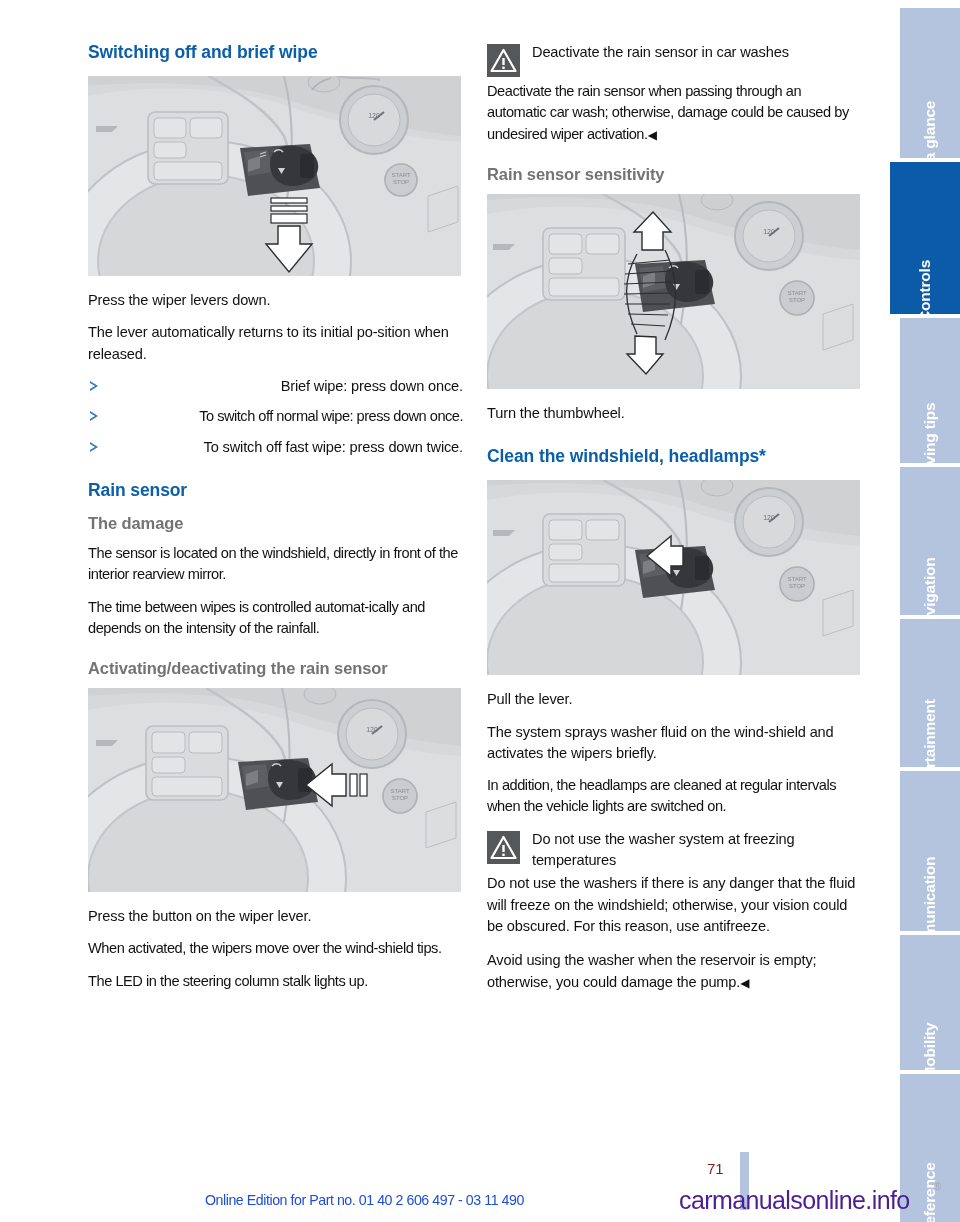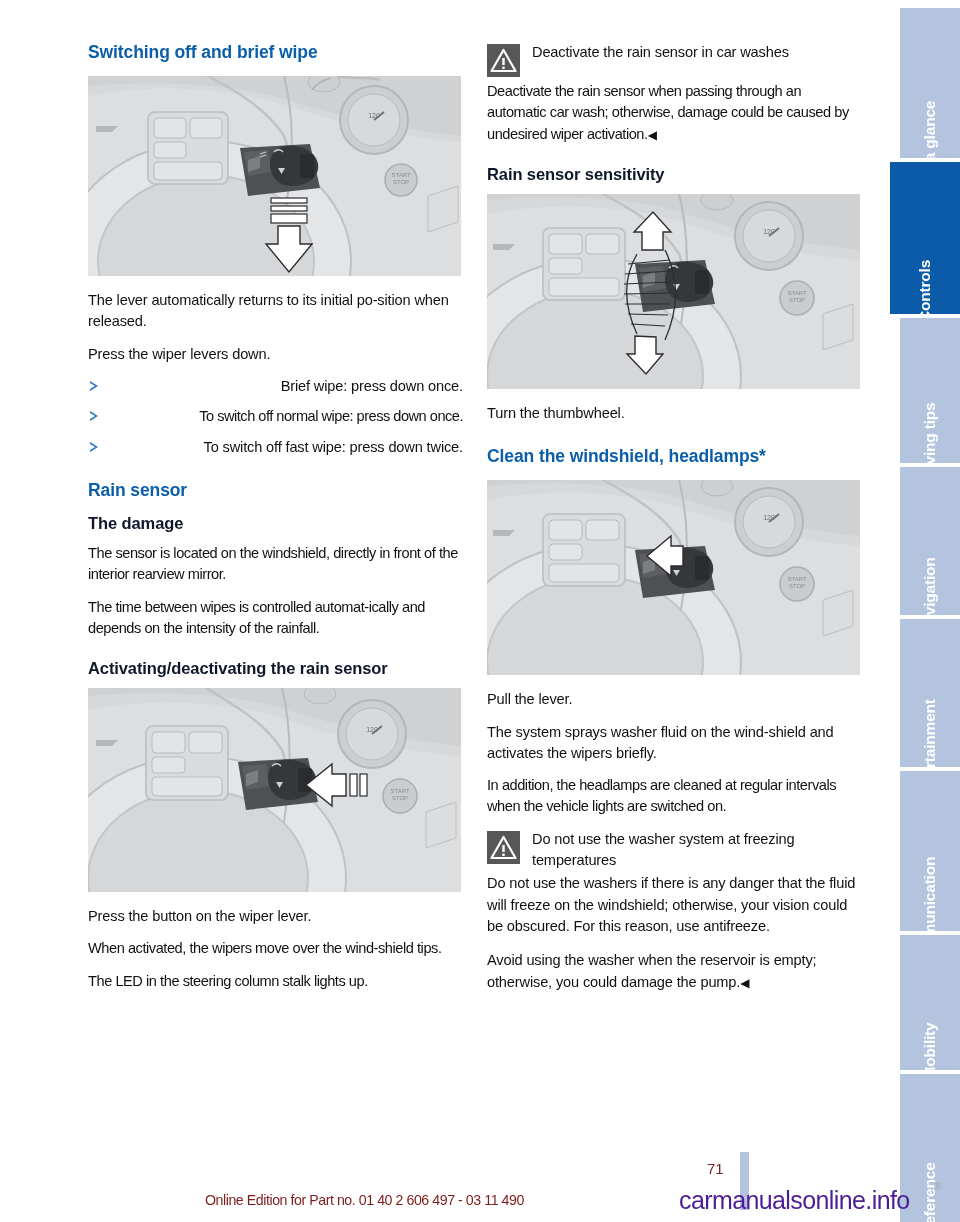--- a/index.html
+++ b/index.html
@@ -19,21 +19,21 @@
   
   .h1 {
     color: #0b5faa;
     font-size: 17.5px;
     font-weight: bold;
     letter-spacing: -0.1px;
     line-height: 1.15;
     margin-bottom: 14px;
   }
   .h2 {
-    color: #0f172a;
+    color: #737373;
     font-size: 16.5px;
     font-weight: bold;
     letter-spacing: -0.1px;
     line-height: 1.15;
     margin-bottom: 10px;
   }
   .h1.spaced { margin-top: 22px; }
   .h2.spaced { margin-top: 20px; }
 
   
@@ -165,21 +165,21 @@
   .page-bar {
     position: absolute;
     left: 740px; top: 1152px;
     width: 9px; height: 58px;
     background: #b4c4de;
   }
   .footer-line {
     position: absolute;
     left: 205px; top: 1192px;
     font-size: 14.2px;
-    color: #7f1d1d;
+    color: #1d4ed8;
     letter-spacing: -0.45px;
     white-space: nowrap;
   }
   .watermark {
     position: absolute;
     left: 679px; top: 1186px;
     font-size: 25px;
     color: #4c1d95;
     letter-spacing: -0.6px;
     white-space: nowrap;
@@ -238,22 +238,22 @@
         </g>
         <g>
           <rect x="183" y="122" width="36" height="5" fill="#ffffff" stroke="#2b2d30" stroke-width="1.2"></rect>
           <rect x="183" y="130" width="36" height="5" fill="#ffffff" stroke="#2b2d30" stroke-width="1.2"></rect>
           <rect x="183" y="138" width="36" height="9" fill="#ffffff" stroke="#2b2d30" stroke-width="1.2"></rect>
           <path d="M190 150 L212 150 L212 168 L224 168 L201 196 L178 168 L190 168 Z" fill="#ffffff" stroke="#2b2d30" stroke-width="1.4"></path>
         </g>
       </svg>
     </div>
 
+    <p class="body">Press the wiper levers down.</p>
     <p class="body">The lever automatically returns to its initial po-sition when released.</p>
-    <p class="body">Press the wiper levers down.</p>
 
     <ul class="tri">
       <li>
         <span class="tri-marker"></span>
         <span>Brief wipe: press down once.</span>
       </li>
       <li class="tight">
         <span class="tri-marker"></span>
         <span>To switch off normal wipe: press down once.</span>
       </li>

